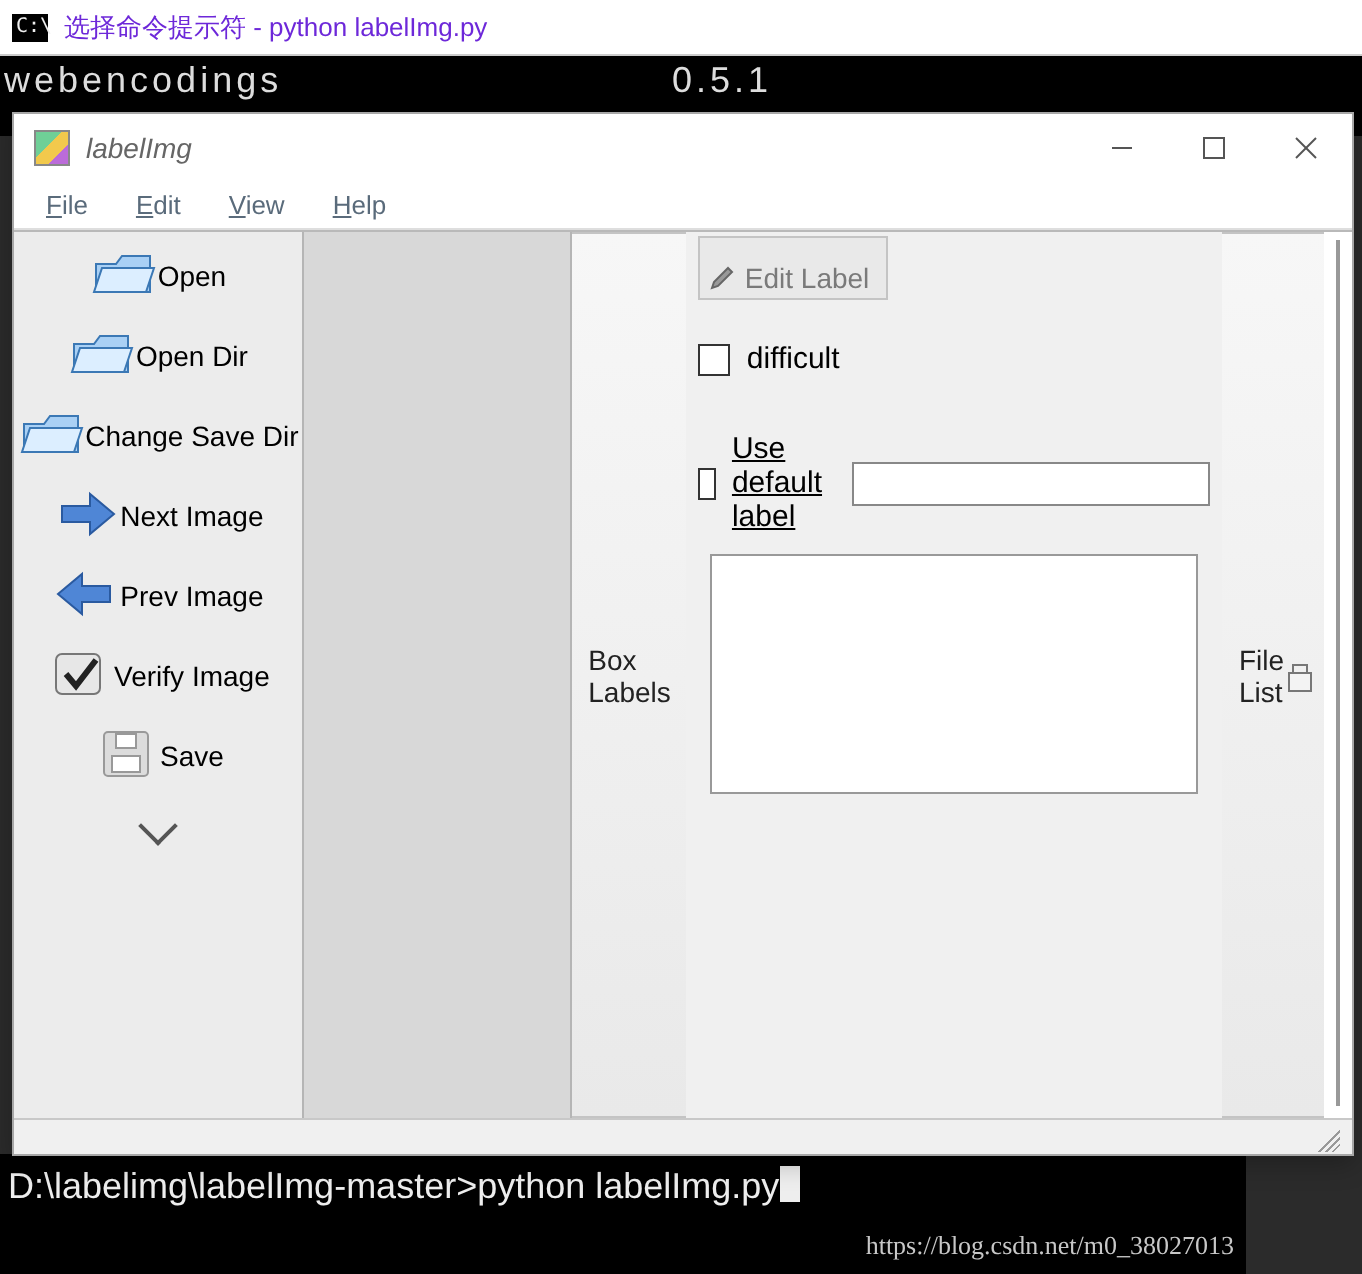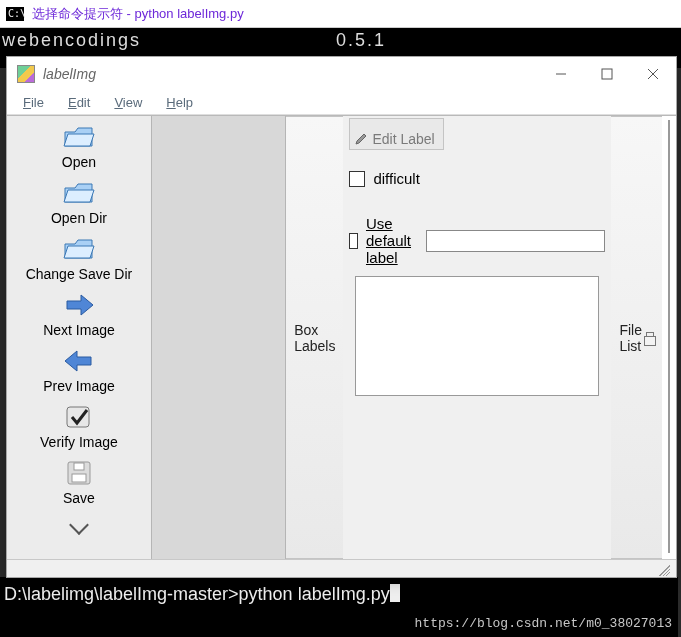--- a/index.html
+++ b/index.html
@@ -18,21 +18,21 @@
   }
   .bg-titlebar .cmdtitle { font-size: 13px; color: #6d28d9; }
   .bg-console {
     position: absolute; left: 0; top: 28px; width: 681px; height: 40px;
     background: #000; color: #ddd; font-family: Consolas, monospace; font-size: 18px;
     padding-left: 2px; line-height: 24px; letter-spacing: 2px;
   }
   .bg-console .col2 { position: absolute; left: 336px; top: 0; }
 
   .bg-bottom {
-    position: absolute; left: 0; top: 577px; width: 678px; height: 60px;
+    position: absolute; left: 0; top: 577px; width: 623px; height: 60px;
     background: #000; color: #eee; font-family: Consolas, monospace; font-size: 18px;
     padding: 6px 4px;
   }
   .bg-bottom .cursor {
     display: inline-block; width: 10px; height: 18px; background: #eee; vertical-align: -2px;
   }
 
   
   .win {
     position: absolute; left: 6px; top: 56px; width: 671px; height: 522px;
@@ -67,21 +67,21 @@
   }
   .menubar .menuitem u { text-decoration: underline; }
 
   .client { flex: 1; display: flex; min-height: 0; border-top: 1px solid #b9b9b9; }
   .sidebar {
     width: 162px; background: #ececec; border-right: 1px solid #b5b5b5;
     display: flex; flex-direction: column; align-items: center; padding-top: 6px;
     overflow: hidden;
   }
   .tool {
-    display: flex; flex-direction: column; align-items: center;
+    display: flex; align-items: center;
     margin-bottom: 8px; font-family: "Courier New", monospace; font-size: 14px;
     color: #000; cursor: pointer; text-align:center;
   }
   .tool .ticon { width: 34px; height: 30px; margin-bottom: 2px; }
   .tool .tlabel { line-height: 16px; }
   .chevdown {
     width:14px;height:14px;border-left:2px solid #555;border-bottom:2px solid #555;
     transform: rotate(-45deg); margin-top:4px;
   }
 
@@ -122,21 +122,21 @@
     display:flex;justify-content:flex-end;align-items:center;padding-right:6px;
   }
   .grip {
     width:14px;height:14px;
     background:
       linear-gradient(135deg,transparent 60%,#999 60% 65%,transparent 65% 72%,#999 72% 77%,transparent 77% 84%,#999 84% 89%,transparent 89%);
   }
 
   .watermark {
     position:absolute; right:6px; bottom:6px; color:#c7c7c7; font-size:13px;
-    font-family: Liberation Mono, monospace;
+    font-family: Liberation Serif, serif;
   }
 </style>
 </head>
 <body>
 
 <div class="bg-titlebar">
   <span class="cmdicon">C:\</span>
   <span class="cmdtitle">选择命令提示符 - python  labelImg.py</span>
 </div>
 <div class="bg-console">

